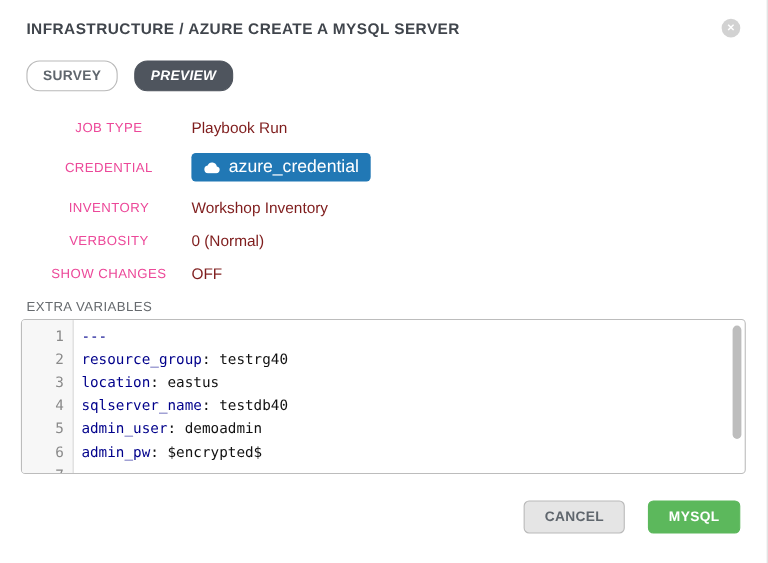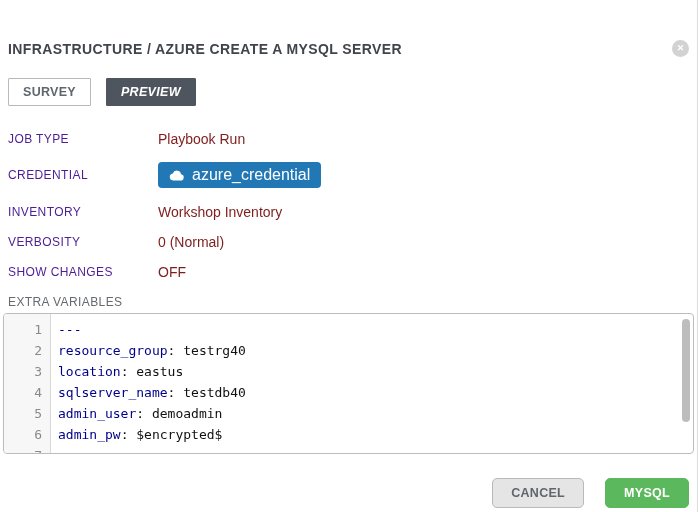--- a/index.html
+++ b/index.html
@@ -3,21 +3,21 @@
 <meta charset="utf-8">
 <style>
   * { box-sizing: border-box; margin: 0; padding: 0; }
   html, body { width: 698px; height: 512px; background: #ffffff; }
   body {
     font-family: "Liberation Sans", sans-serif;
     position: relative;
     border-right: 1px solid #dcdcdc;
     overflow: hidden;
   }
-  .modal { padding: 0 8px; margin-top: 23px; }
+  .modal { padding: 0 24px; }
 
   
   .modal-header {
     padding-top: 17px;
     display: flex;
     align-items: center;
     justify-content: space-between;
   }
   .modal-title {
     font-size: 14px;
@@ -40,43 +40,44 @@
   
   .tabs { margin-top: 21px; display: flex; gap: 15px; }
   .tab {
     height: 28px;
     padding: 0 14px;
     font-family: "Liberation Sans", sans-serif;
     font-size: 12.5px;
     font-weight: 600;
     letter-spacing: 0.3px;
     border: 1px solid #b9b9b9;
-    border-radius: 1px;
+    border-radius: 12px;
     background: #ffffff;
     color: #5f666d;
     cursor: pointer;
   }
   .tab.active {
     background: var(--tab-dark, #4f555e);
     border-color: var(--tab-dark, #4f555e);
     color: #ffffff;
     font-style: italic;
   }
 
   
   .details { margin-top: 18px; }
   .detail-row { display: flex; align-items: center; min-height: 30px; }
   .detail-row.tall { min-height: 42px; }
   .detail-label {
     width: 150px;
     flex-shrink: 0;
     font-size: 12px;
-    color: #4c1d95;
+    color: #ec4899;
     letter-spacing: 0.4px;
     text-transform: uppercase;
+    text-align: center;
   }
   .detail-value { font-size: 14px; color: #7f1d1d; }
   .cred-badge {
     display: inline-flex;
     align-items: center;
     gap: 8px;
     background: var(--accent-blue, #2178b5);
     color: #ffffff;
     font-size: 16px;
     padding: 4px 11px;

